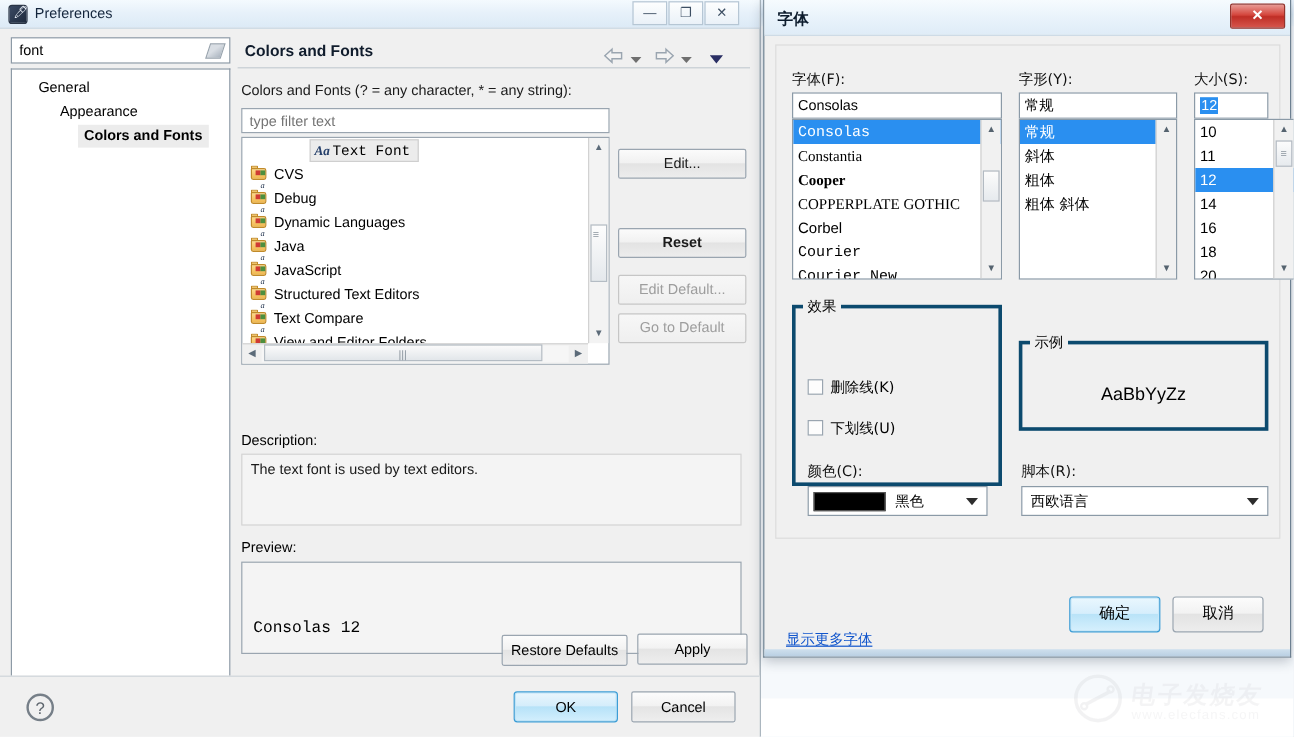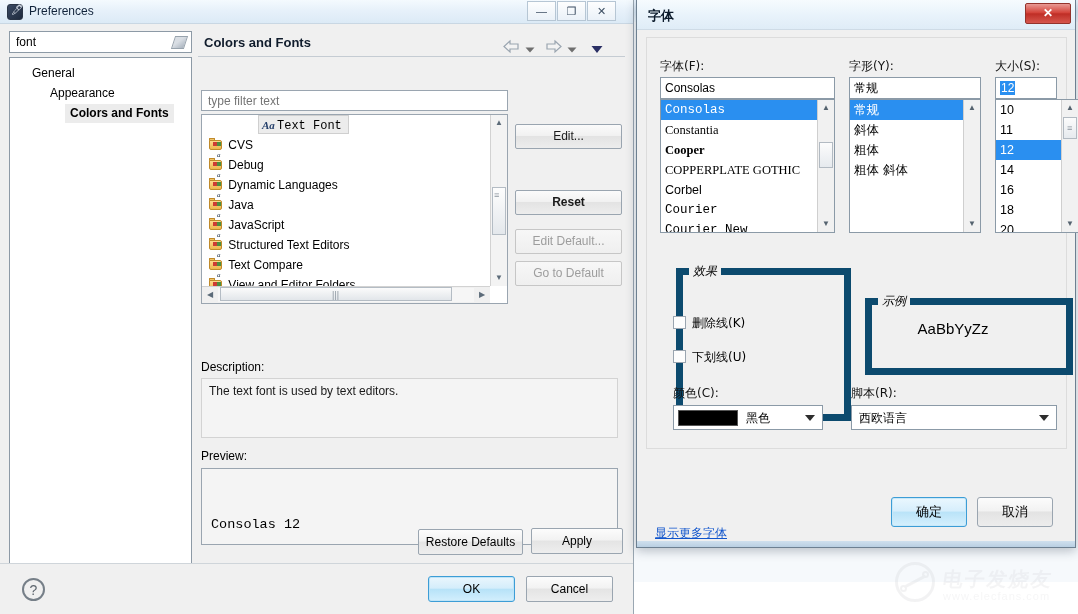--- a/index.html
+++ b/index.html
@@ -190,22 +190,22 @@
         border-left:1px solid #cfcfcf; }
   .lvsb .ab { position:absolute; left:0; width:16px; height:16px; text-align:center;
         line-height:16px; font-size:8px; color:#55636f; }
   .lvsb .th { position:absolute; left:1px; width:14px;
         background:linear-gradient(180deg,#fcfcfc,#e6eaee); border:1px solid #b2bac2; }
   .lvsb .th .gr { position:absolute; left:3px; top:50%; margin-top:-4px; font-size:9px;
         color:#8b959e; line-height:8px; }
 
   .cnfont { font-family:"DejaVu Sans", sans-serif; }
 
-  fieldset.fd-fs { position:absolute; margin:16px; padding:0;
-        border:7px solid #0c4a6e; background:transparent;font-style:italic; }
+  fieldset.fd-fs { position:absolute; margin:0; padding:0;
+        border:3px solid #0c4a6e; background:transparent; }
   fieldset.fd-fs > legend { font-size:12px; padding:0 4px; margin-left:6px;
         font-family:"DejaVu Sans", sans-serif; }
 
   .chkrow { position:absolute; font-size:12px; }
   .chkbox { display:inline-block; width:13px; height:13px; background:#fdfdfd;
         border:1px solid #9aa5b0; vertical-align:-2px; margin-right:6px; }
 
   .fdcombo { position:absolute; background:#fff; border:1px solid #8b9aa7; height:25px; }
   .fdcombo .caret { position:absolute; right:7px; top:9px; width:0; height:0;
         border-left:5px solid transparent; border-right:5px solid transparent;
@@ -304,20 +304,21 @@
             <path d="M0.5 1.5 L5 6.5 L9.5 1.5 Z" fill="#6f6f6f"></path>
           </svg>
       </div>
       <div class="navcaret" style="left:88px;">
         <svg width="12" height="9" viewBox="0 0 12 9">
             <path d="M0.5 1 L6 8 L11.5 1 Z" fill="#2a2f64"></path>
           </svg>
       </div>
     </div>
 
+    <div class="flabel" style="position:absolute; left:3px; top:37px;">Colors and Fonts (? = any character, * = any string):</div>
     <div id="filter2" style="position:absolute; left:3px; top:55px;">
       <input placeholder="type filter text" style="">
     </div>
 
     <div id="listwrap" style="top:83px;">
       <div id="listinner">
         <div class="lrow">
           <span class="lrow selrow">
             <span class="aaicon">Aa</span><span>Text Font</span>
           </span>

